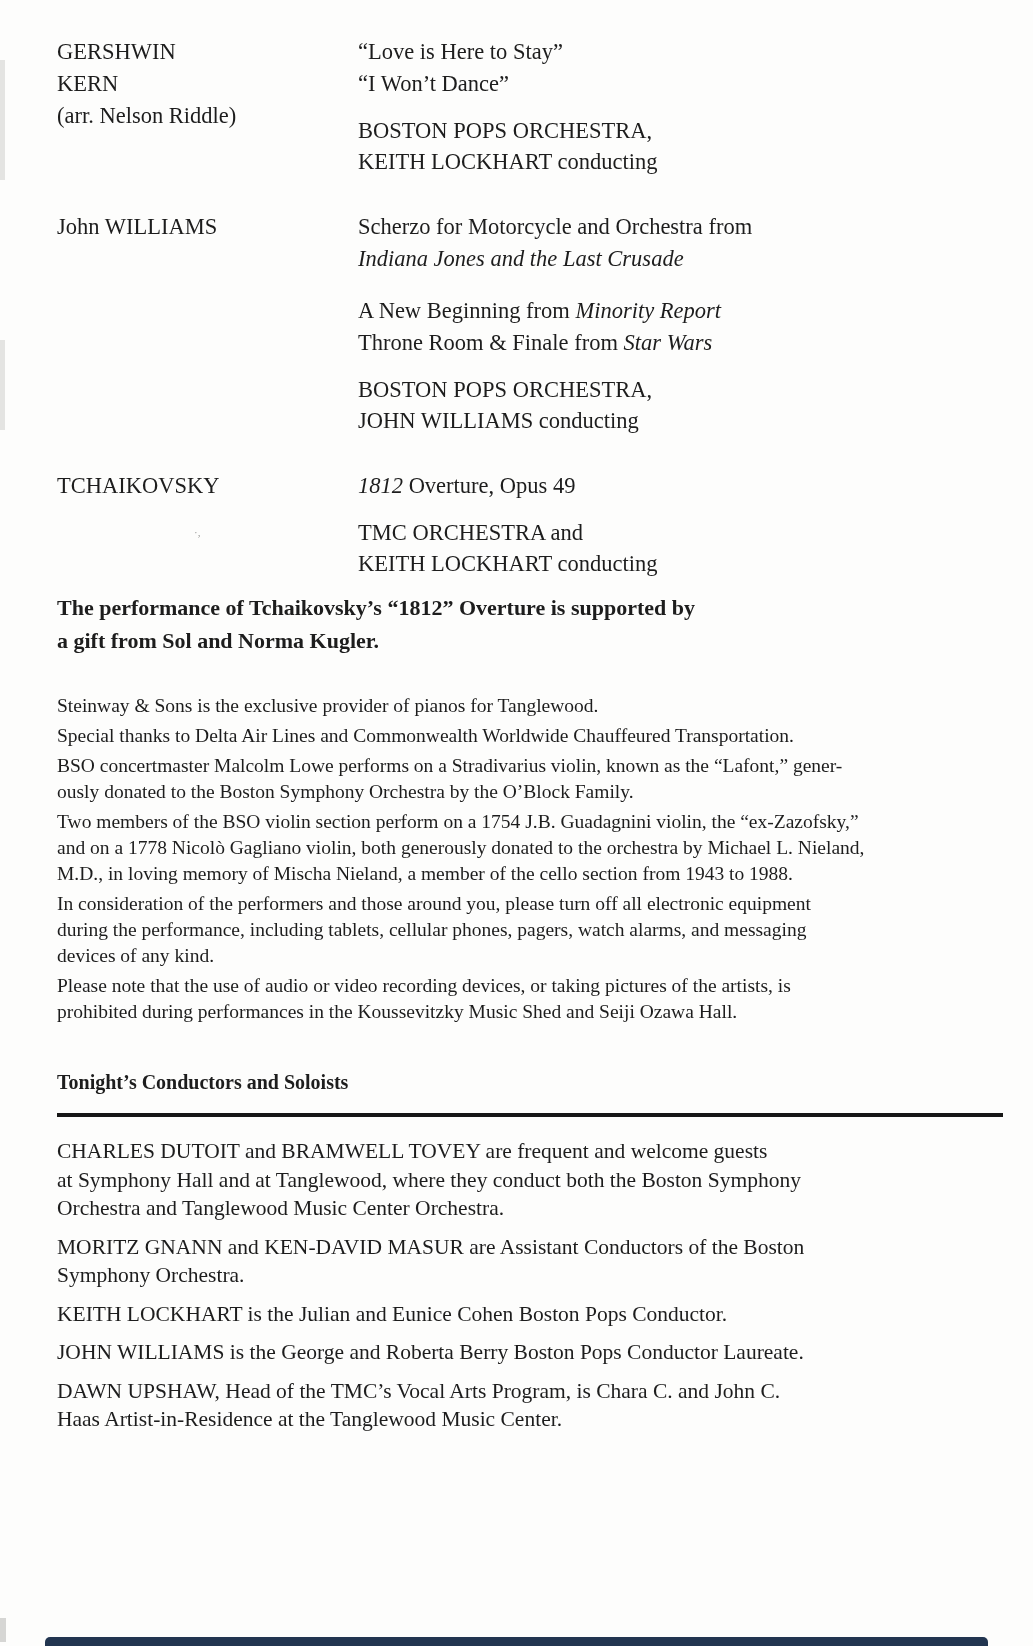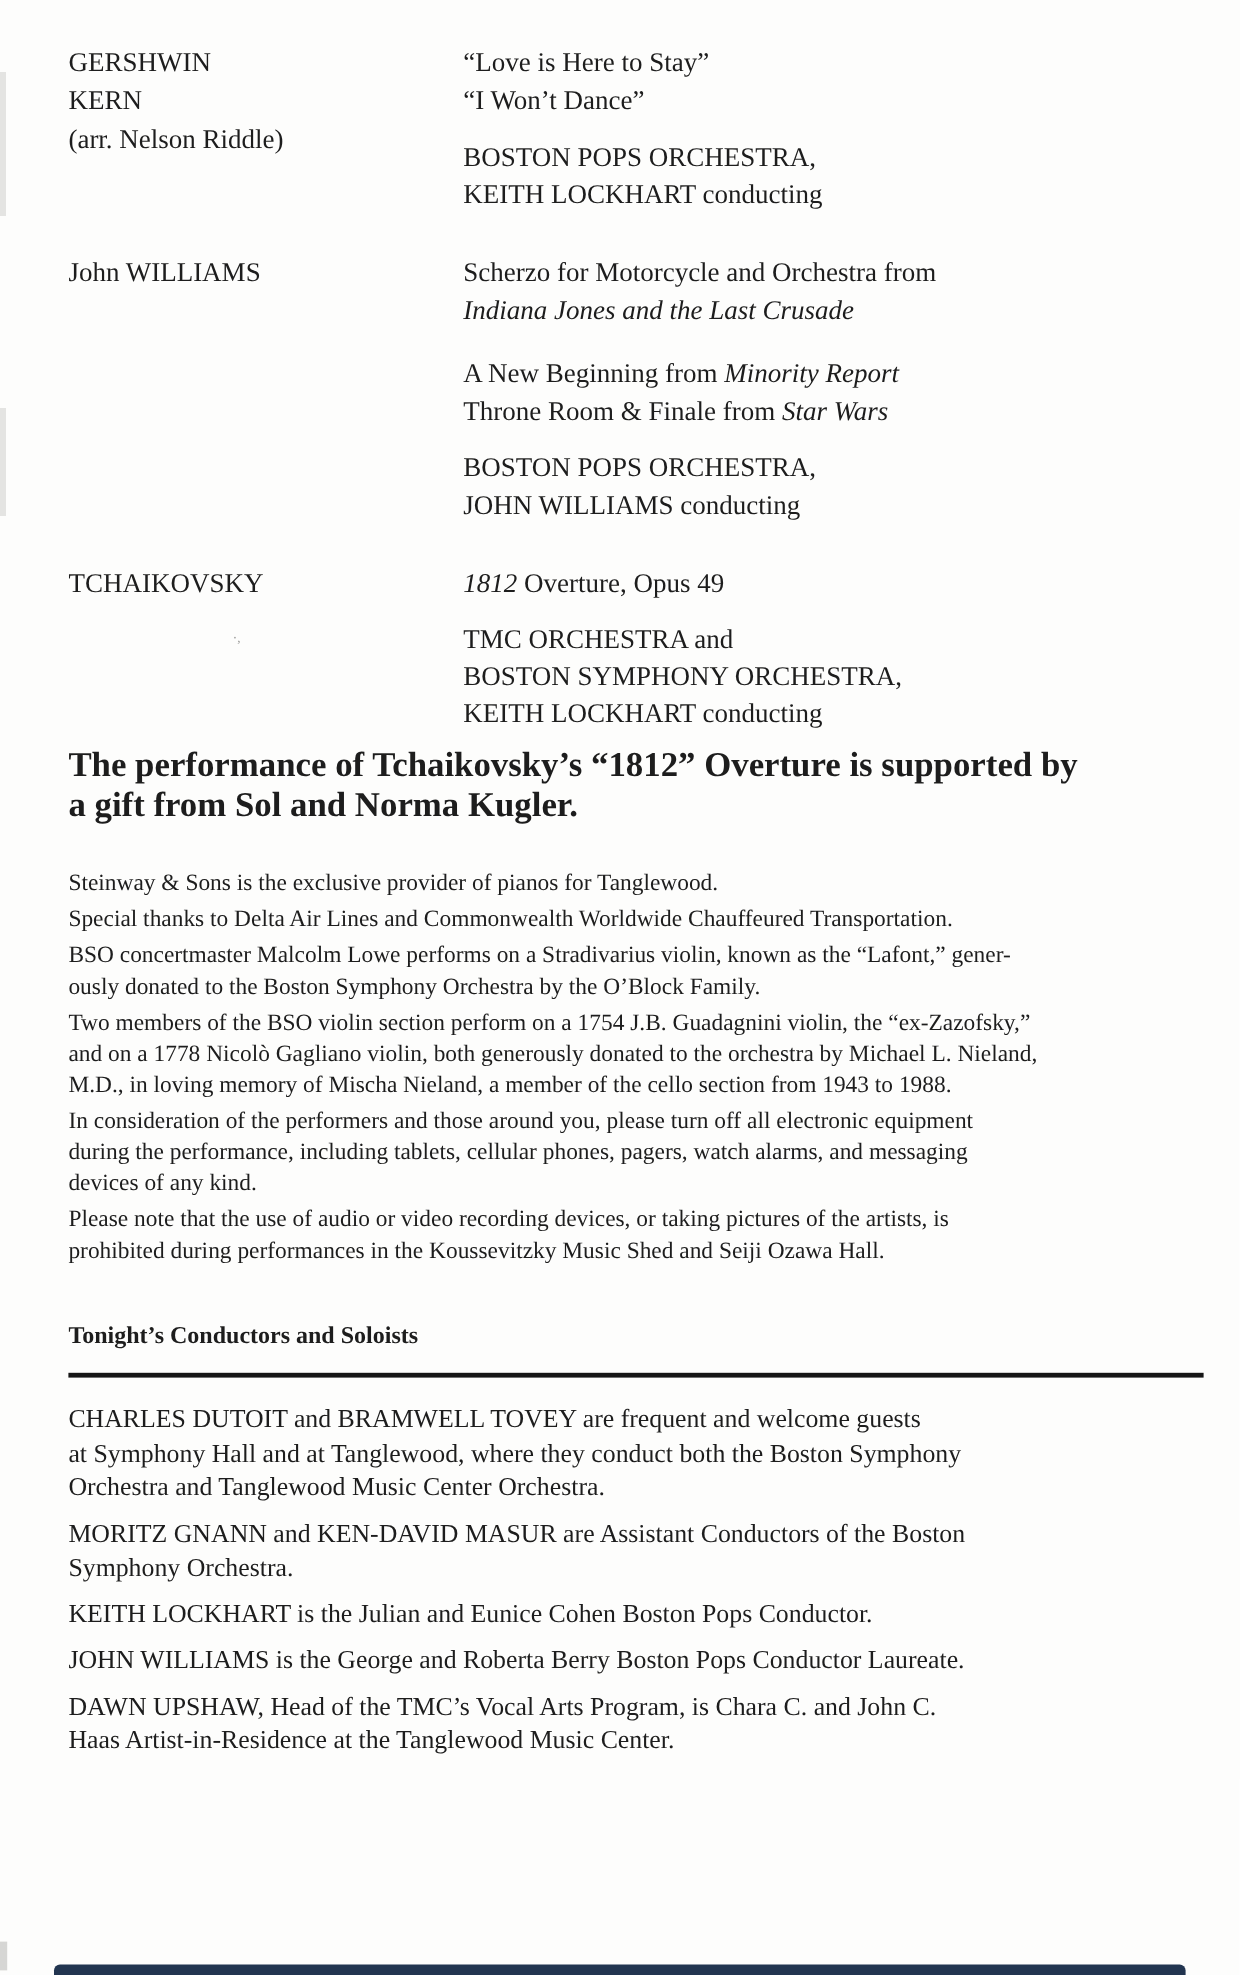--- a/index.html
+++ b/index.html
@@ -18,37 +18,36 @@
     left: 57px;
     top: 36px;
     width: 946px;
   }
 
   
   .program-section {
     display: grid;
     grid-template-columns: 301px 1fr;
     margin-bottom: 34px;
-    gap: 28px;
   }
   .composer-col div {
     font-size: 22.5px;
     line-height: 32px;
   }
   .works-col { font-size: 22.5px; line-height: 32px; }
   .work-line { }
   .performers { margin-top: 15px; }
   .performers div { font-size: 22.5px; line-height: 31px; }
   .works-col i { font-style: italic; text-align: right; }
 
   
   .support-note {
     margin-top: 12px;
     font-weight: 700;
-    font-size: 29px;
+    font-size: 22px;
     line-height: 33px;
   }
 
   
   .notes { margin-top: 36px; }
   .note {
     font-size: 19.5px;
     line-height: 26px;
     margin-bottom: 4px;
   }
@@ -125,21 +124,20 @@
     </div>
 
     <div class="program-section" style="margin-bottom:0">
       <div class="composer-col">
         <div>TCHAIKOVSKY</div>
       </div>
       <div class="works-col">
         <div class="work-line"><span></span><i>1812</i><span> Overture, Opus 49</span></div>
         <div class="performers">
           <div>TMC ORCHESTRA and</div>
-          <div>BOSTON SYMPHONY ORCHESTRA,</div>
           <div>KEITH LOCKHART conducting</div>
         </div>
       </div>
     </div>
 
     <div class="support-note">The performance of Tchaikovsky’s “1812” Overture is supported by<br>a gift from Sol and Norma Kugler.</div>
 
     <div class="notes">
       <div class="note">Steinway &amp; Sons is the exclusive provider of pianos for Tanglewood.</div>
       <div class="note">Special thanks to Delta Air Lines and Commonwealth Worldwide Chauffeured Transportation.</div>

